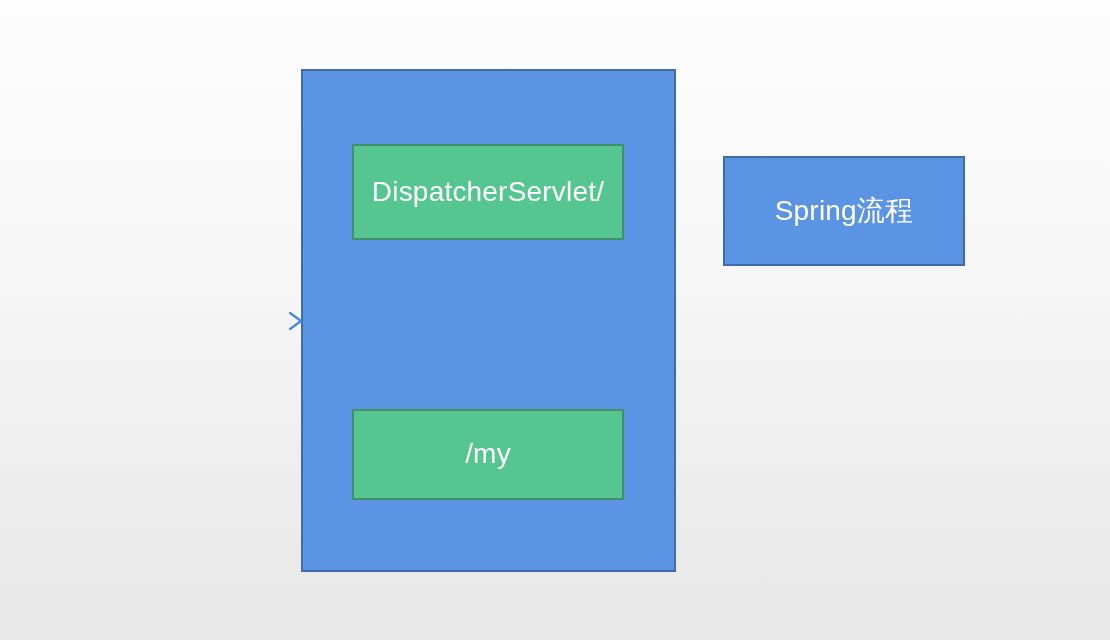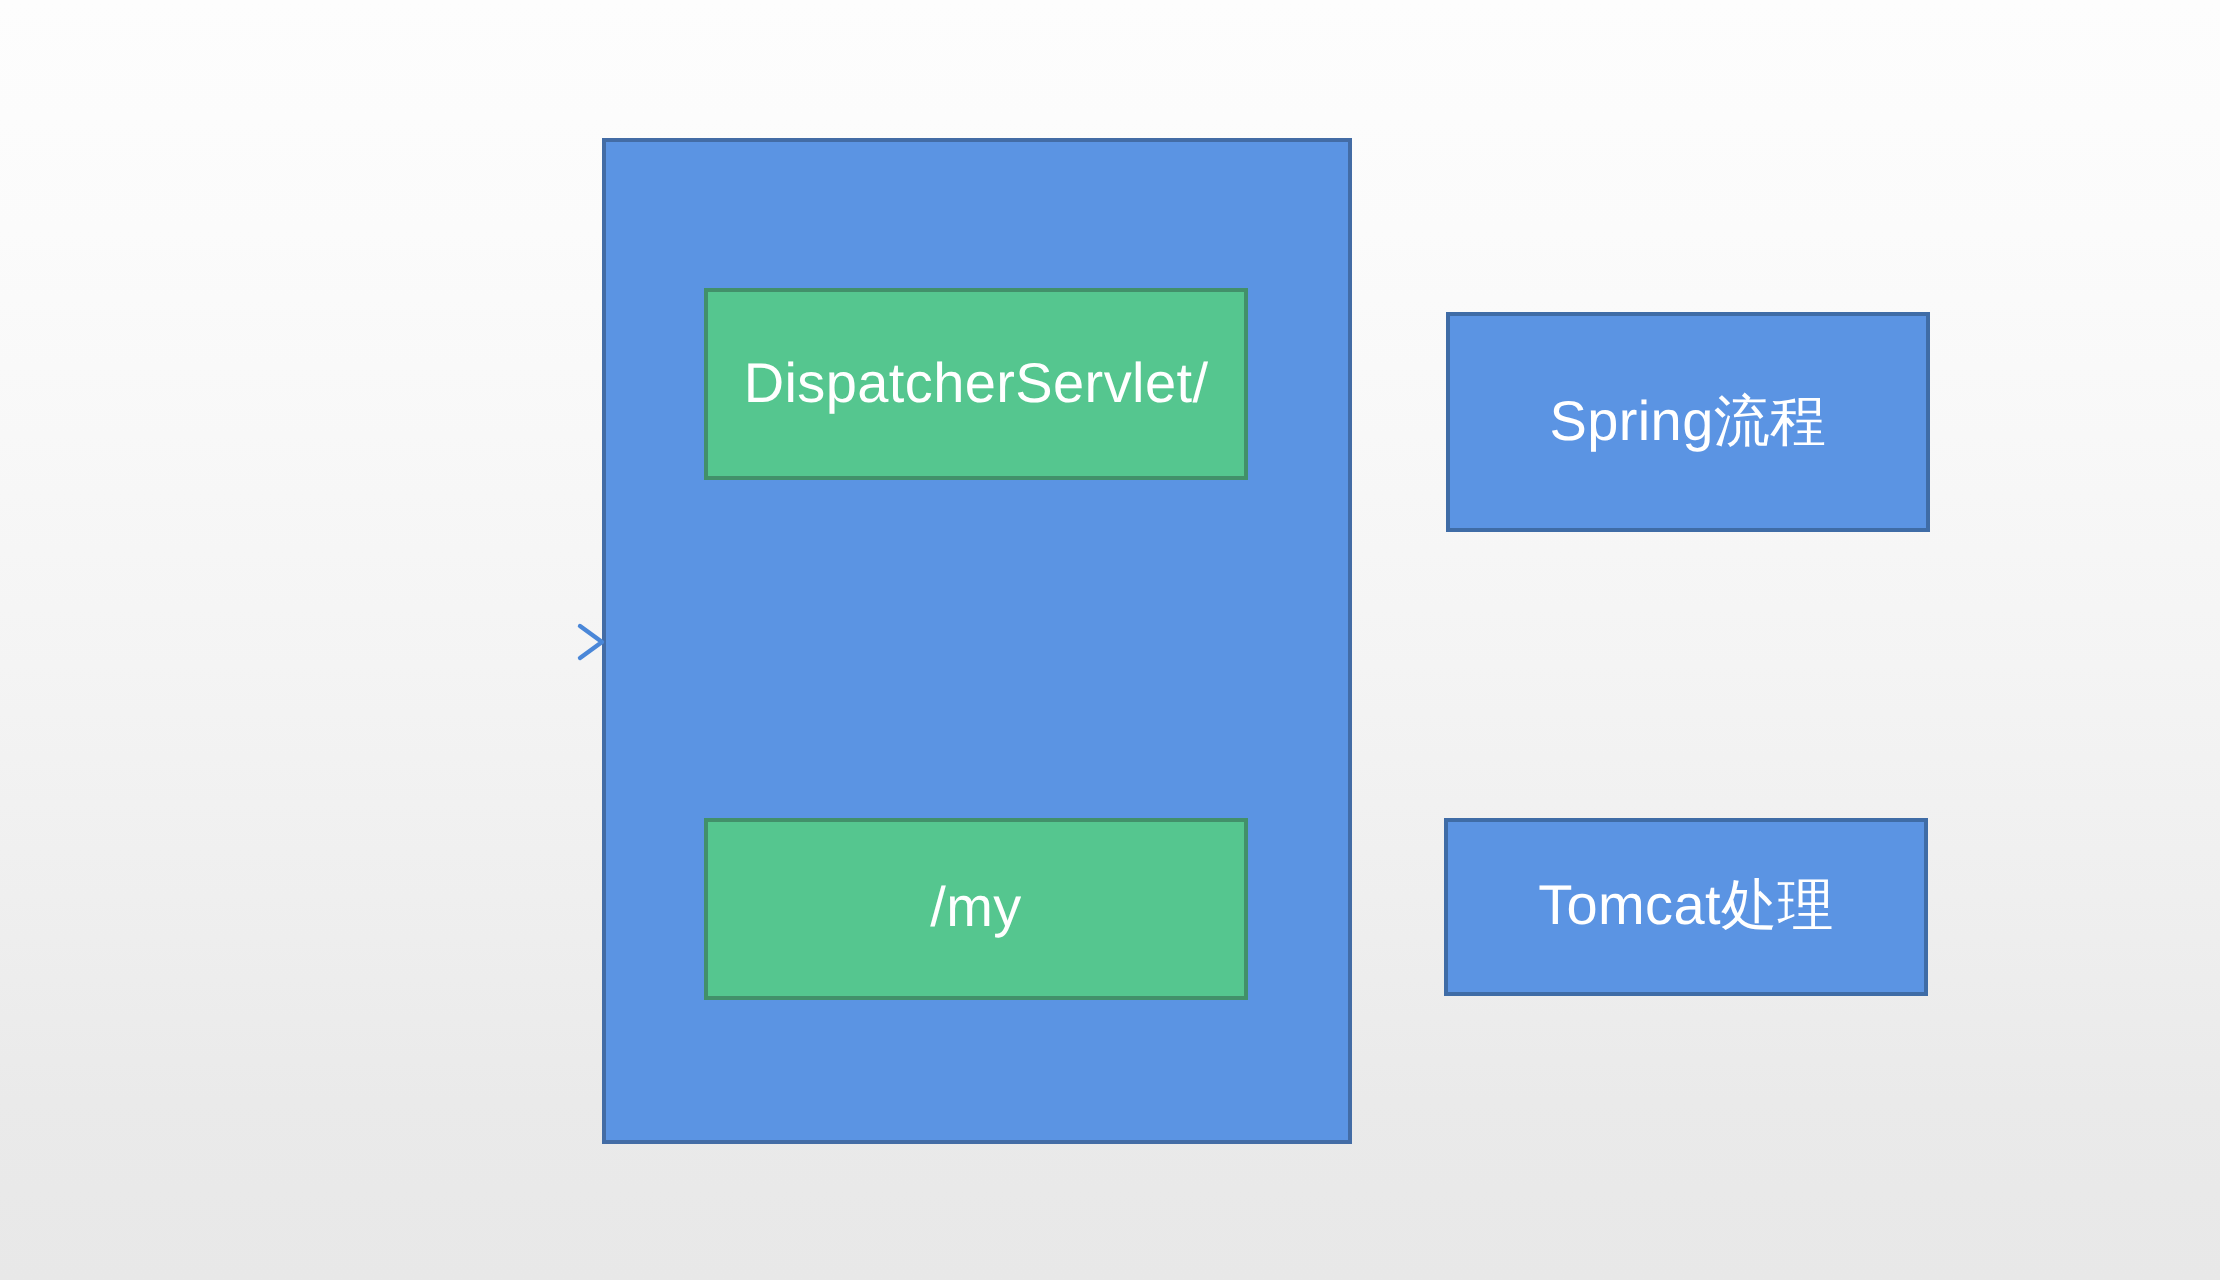--- a/index.html
+++ b/index.html
@@ -110,23 +110,20 @@
   </div>
 
   <div class="box servlet-box" id="my-servlet-box">
     <span class="box-line">/my</span>
   </div>
 
   <div class="box legend-box" id="legend-spring-box">
     <span class="box-line">Spring流程</span>
   </div>
 
-  <div class="box legend-box" id="legend-tomcat-box">
-    <span class="box-line">Tomcat处理</span>
-  </div>
 
   <svg id="request-arrow" viewBox="0 0 200 44">
     <defs>
       <linearGradient id="arrowGrad" x1="0" y1="0" x2="1" y2="0">
         <stop offset="0%" stop-color="#bcd3f0"></stop>
         <stop offset="45%" stop-color="#a8c6ec"></stop>
         <stop offset="100%" stop-color="#4a87d8"></stop>
       </linearGradient>
     </defs>
     <line x1="6" y1="21" x2="190" y2="21" stroke="url(#arrowGrad)" stroke-width="2.2"></line>

